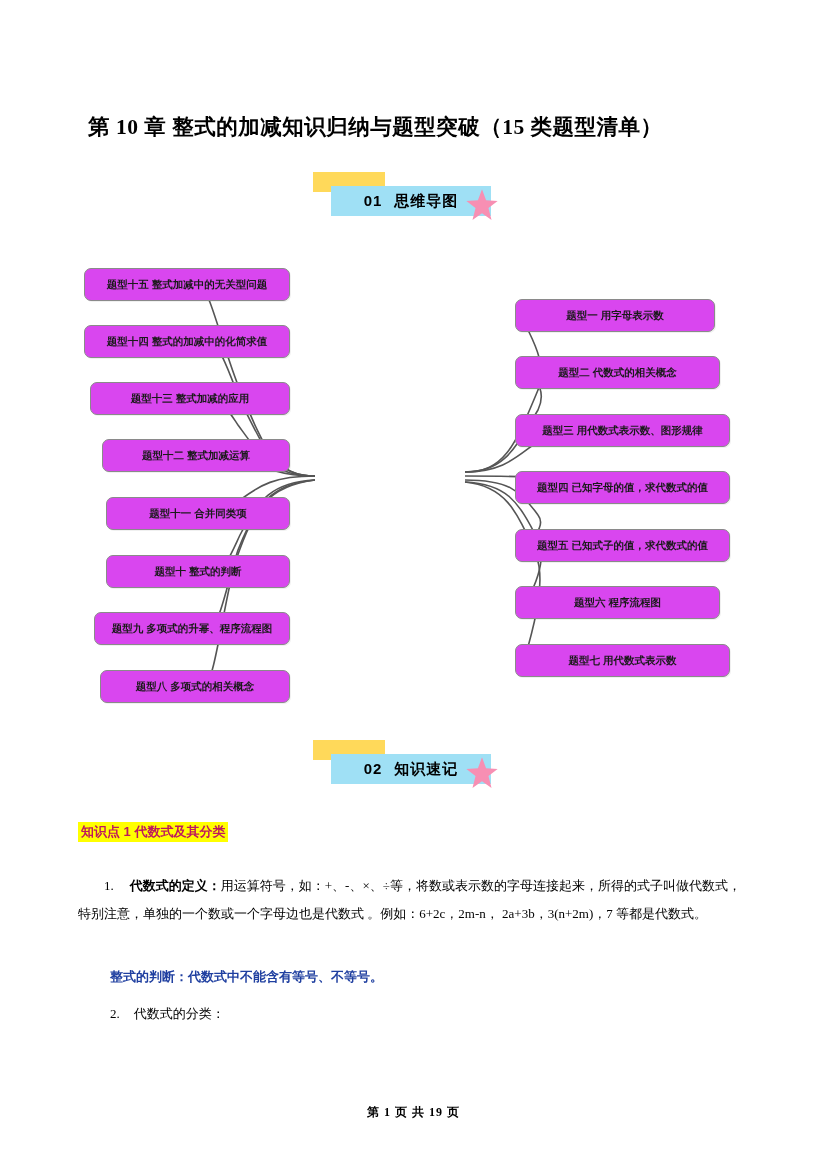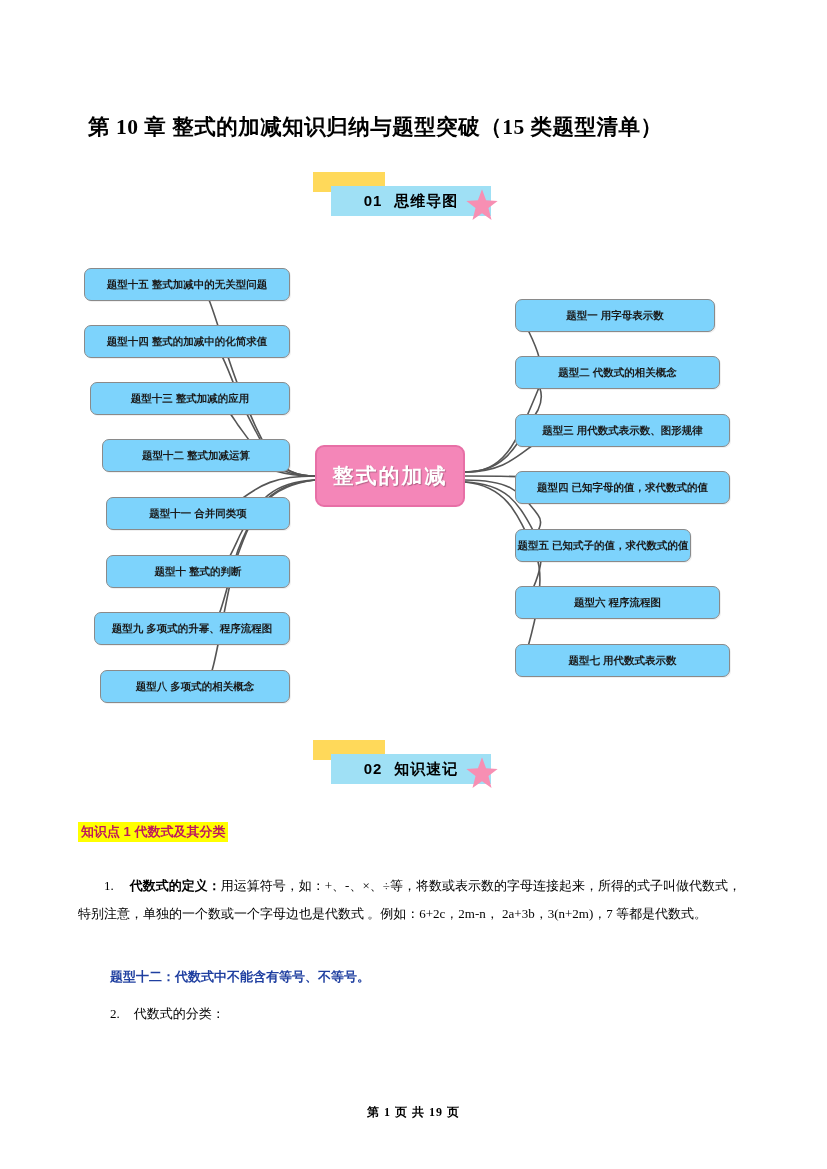--- a/index.html
+++ b/index.html
@@ -83,21 +83,21 @@
     left: 60px;
     top: 250px;
     width: 710px;
     height: 470px;
   }
   .mm-svg { position: absolute; left: 0; top: 0; }
   .mm-node {
     position: absolute;
     border: 1.4px solid #8a8a8a;
     border-radius: 7px;
-    background: #7dd3fc;
+    background: #d946ef;
     color: #1a1a1a;
     font-family: "Liberation Sans", sans-serif;
     font-size: 10.5px;
     font-weight: bold;
     display: flex;
     align-items: center;
     justify-content: center;
     padding: 0 6px;
     white-space: nowrap;
     box-shadow: 1px 1px 0 rgba(0,0,0,0.06);
@@ -215,36 +215,35 @@
         <path d="M405,222 C445,222 455,195 478,140 C492,105 455,68 465,65"></path>
         <path d="M405,222 C445,222 455,198 478,160 C490,135 465,122 470,122"></path>
         <path d="M405,222 C445,222 458,205 480,190 C490,183 465,180 465,180"></path>
         <path d="M405,226 C448,226 462,226 478,228 C488,229 465,238 462,238"></path>
         <path d="M405,230 C448,230 460,240 478,265 C488,278 465,296 463,296"></path>
         <path d="M405,232 C446,234 458,250 478,290 C490,315 465,353 466,353"></path>
         <path d="M405,232 C444,236 456,258 476,305 C490,340 462,410 465,411"></path>
       </g>
     </svg>
 
-    <div class="mm-center">整式的加减</div>
 
     <div class="mm-node" style="left:24px; top:18px; width:206px; height:33px;">题型十五  整式加减中的无关型问题</div>
     <div class="mm-node" style="left:24px; top:75px; width:206px; height:33px;">题型十四  整式的加减中的化简求值</div>
     <div class="mm-node" style="left:30px; top:132px; width:200px; height:33px;">题型十三  整式加减的应用</div>
     <div class="mm-node" style="left:42px; top:189px; width:188px; height:33px;">题型十二  整式加减运算</div>
     <div class="mm-node" style="left:46px; top:247px; width:184px; height:33px;">题型十一  合并同类项</div>
     <div class="mm-node" style="left:46px; top:305px; width:184px; height:33px;">题型十  整式的判断</div>
     <div class="mm-node" style="left:34px; top:362px; width:196px; height:33px;">题型九  多项式的升幂、程序流程图</div>
     <div class="mm-node" style="left:40px; top:420px; width:190px; height:33px;">题型八  多项式的相关概念</div>
 
     <div class="mm-node" style="left:455px; top:49px; width:200px; height:33px;">题型一  用字母表示数</div>
     <div class="mm-node" style="left:455px; top:106px; width:205px; height:33px;">题型二  代数式的相关概念</div>
     <div class="mm-node" style="left:455px; top:164px; width:215px; height:33px;">题型三  用代数式表示数、图形规律</div>
     <div class="mm-node" style="left:455px; top:221px; width:215px; height:33px;">题型四  已知字母的值，求代数式的值</div>
-    <div class="mm-node" style="left:455px; top:279px; width:176px; height:33px;">题型五  已知式子的值，求代数式的值</div>
+    <div class="mm-node" style="left:455px; top:279px; width:215px; height:33px;">题型五  已知式子的值，求代数式的值</div>
     <div class="mm-node" style="left:455px; top:336px; width:205px; height:33px;">题型六  程序流程图</div>
     <div class="mm-node" style="left:455px; top:394px; width:215px; height:33px;">题型七  用代数式表示数</div>
   </div>
 
   <div class="section-banner" style="left:313px; top:740px;">
     <div class="sb-yellow"></div>
     <div class="sb-blue"></div>
     <div class="sb-text">
       <span class="sb-num">02</span><span>知识速记</span>
     </div>
@@ -252,20 +251,20 @@
       <polygon points="50,4 62,36 96,38 69,59 78,94 50,74 22,94 31,59 4,38 38,36" fill="#f78fb3"></polygon>
     </svg>
   </div>
 
   <div class="kp-title">知识点 1  代数式及其分类</div>
 
   <div class="body-text p1">
     <span style="margin-left:26px; margin-right:16px;">1.</span><span class="lead">代数式的定义：</span><span>用运算符号，如：+、-、×、÷等，将数或表示数的字母连接起来，所得的式子叫做代数式，特别注意，单独的一个数或一个字母边也是代数式 。例如：6+2c，2m-n， 2a+3b，3(n+2m)，7 等都是代数式。</span>
   </div>
 
-  <div class="note">题型十二：代数式中不能含有等号、不等号。</div>
+  <div class="note">整式的判断：代数式中不能含有等号、不等号。</div>
 
   <div class="p2">
     <span class="num">2.</span><span>代数式的分类：</span>
   </div>
 
   <div class="footer">第 1 页 共 19 页</div>
 </div>
 
 </body></html>

